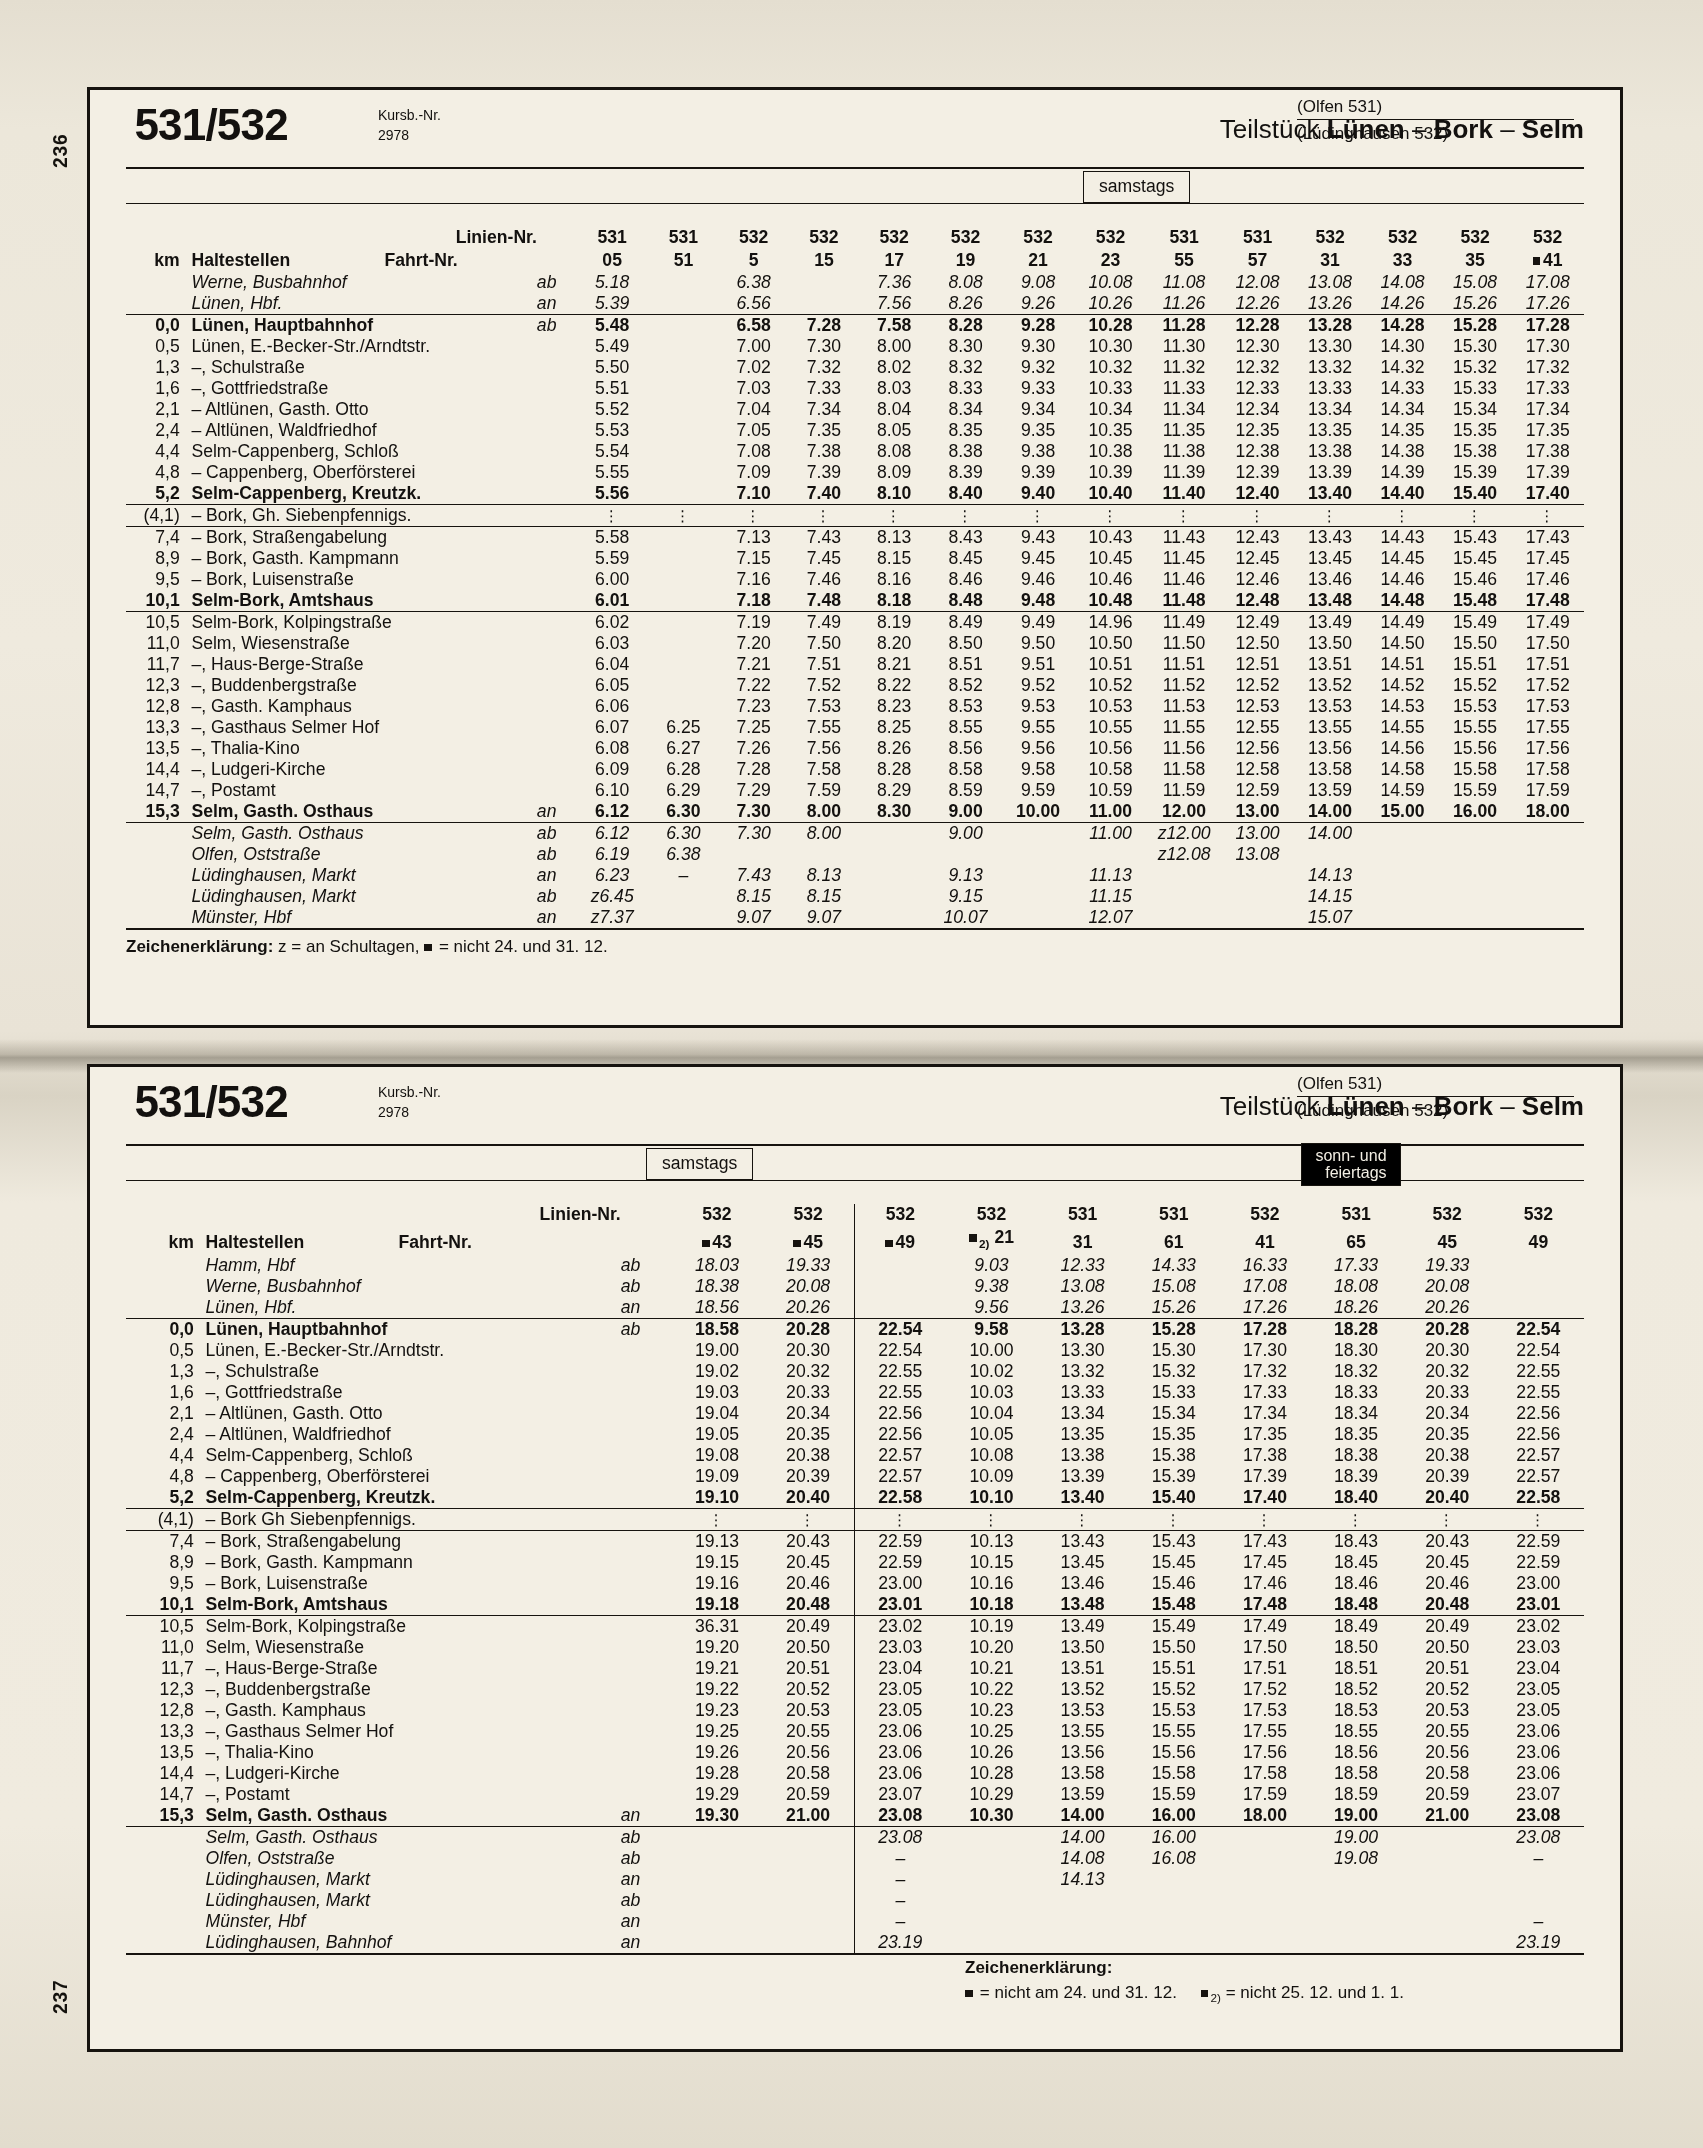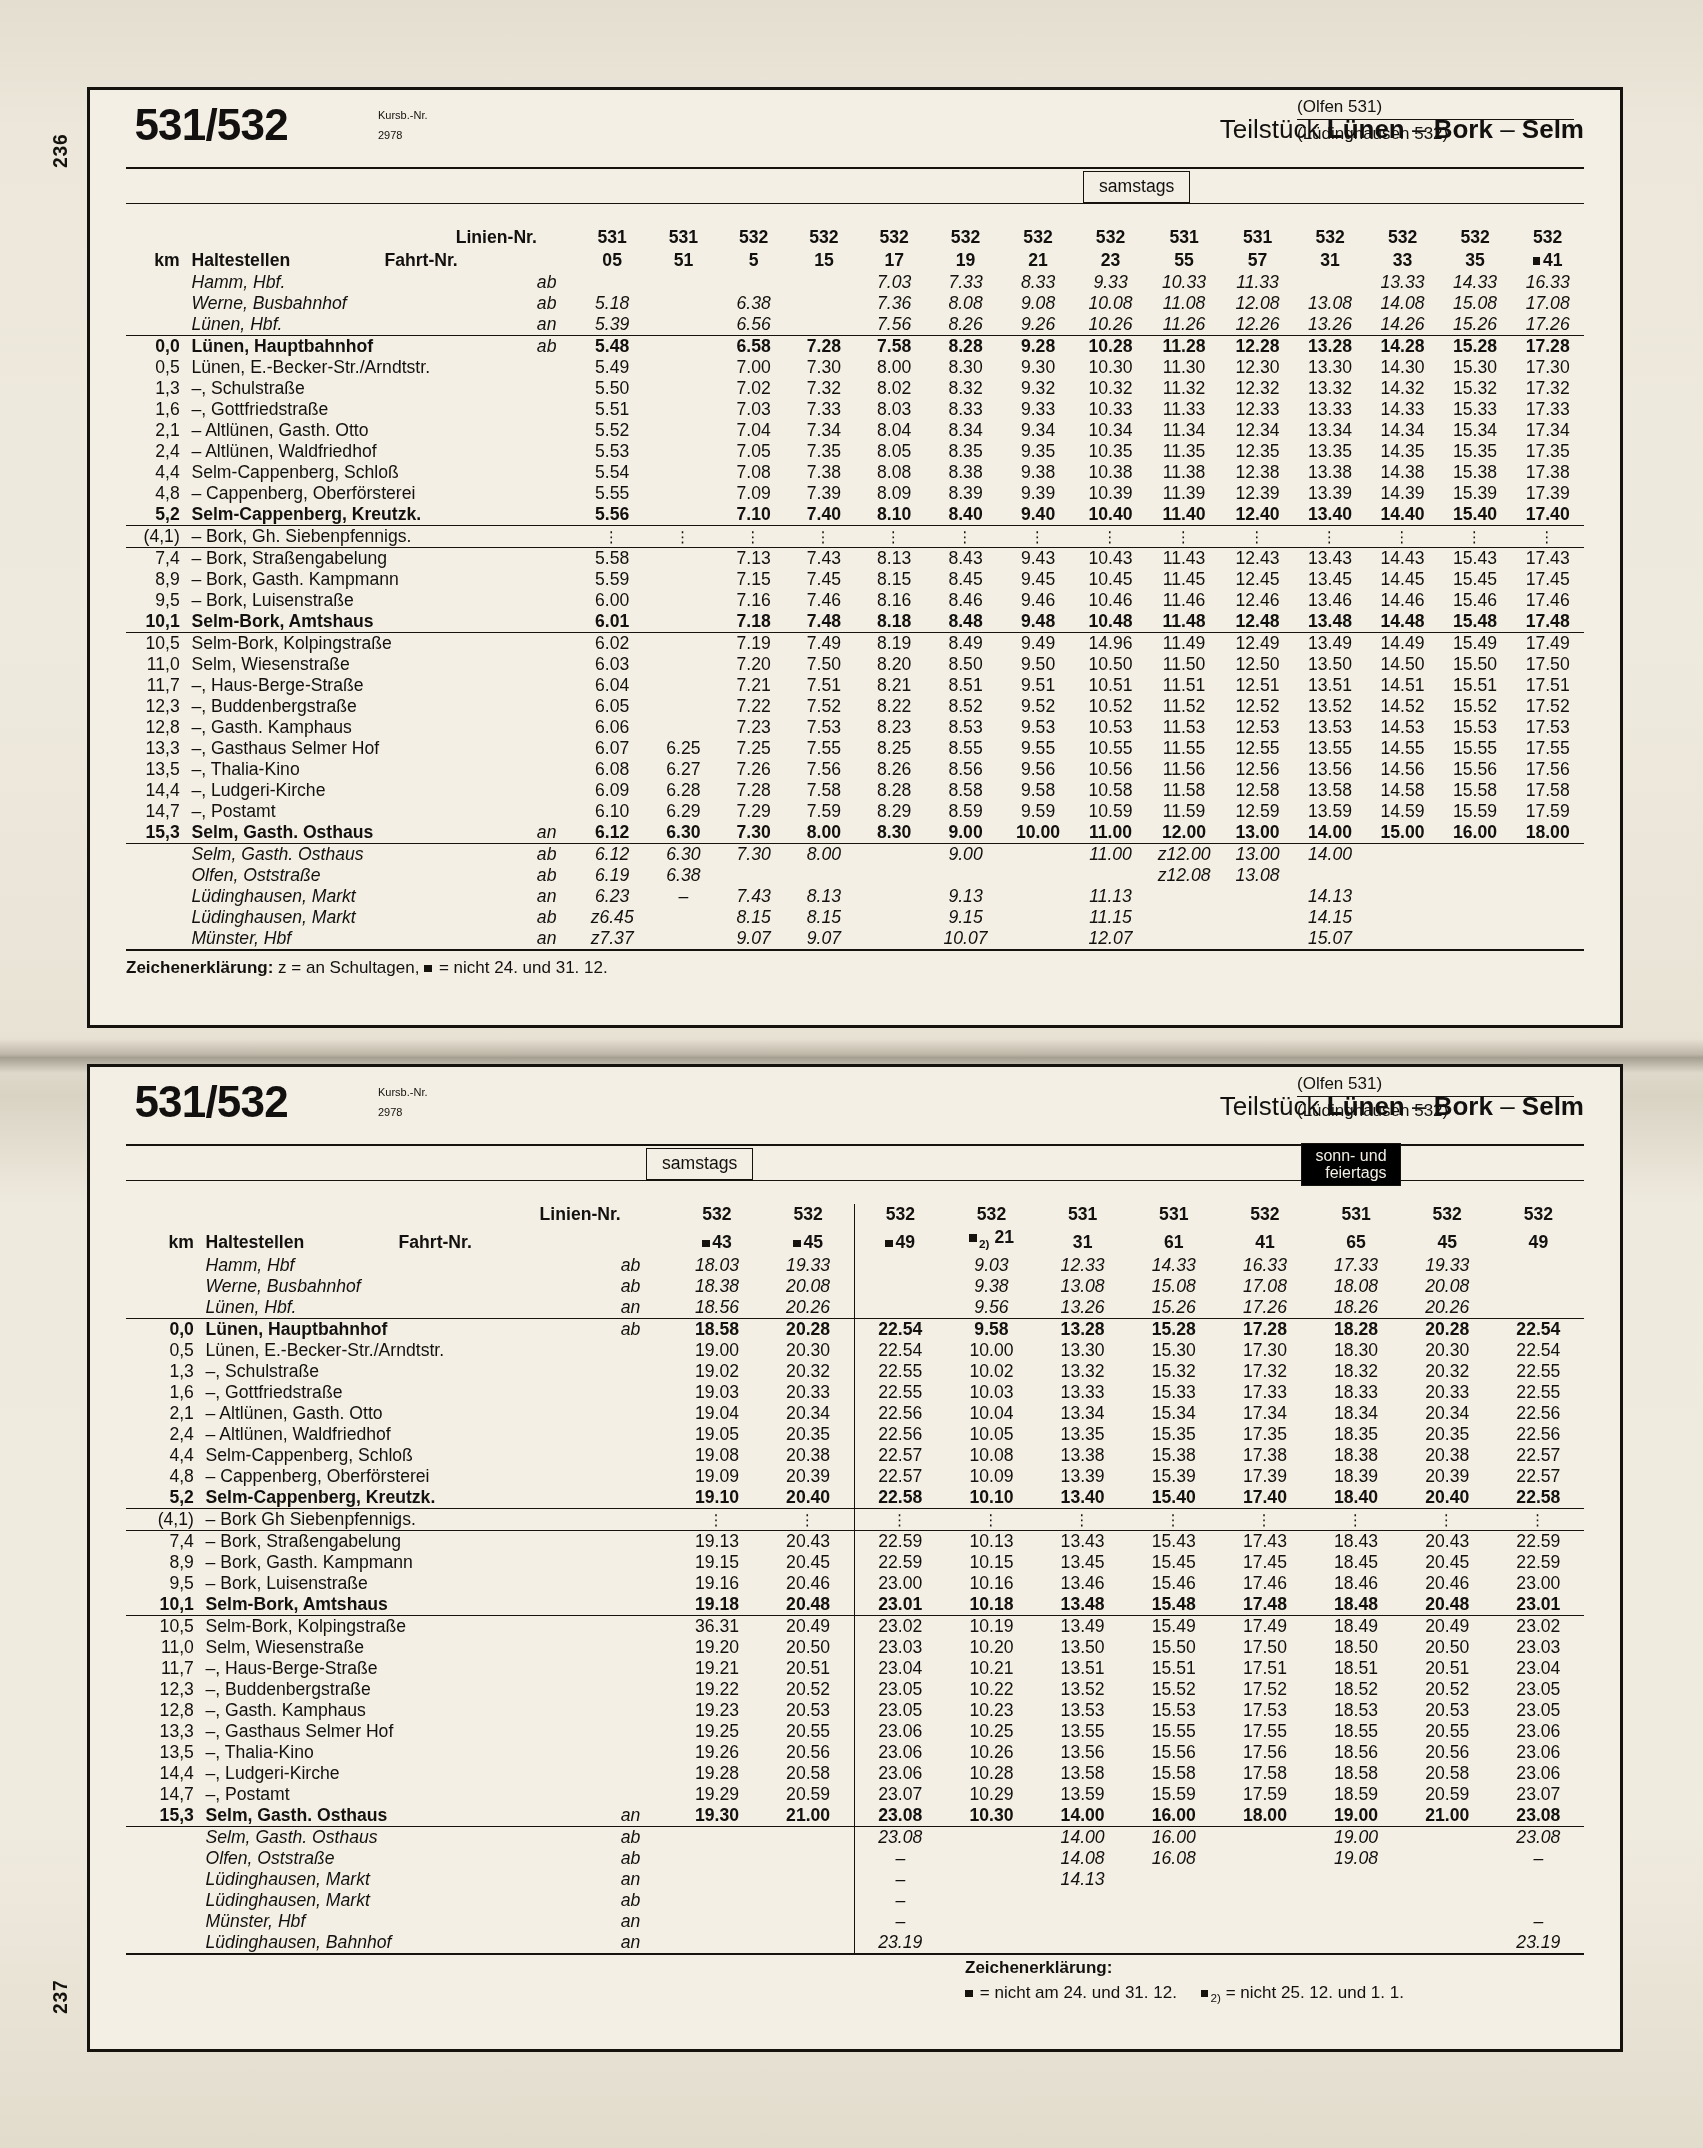--- a/index.html
+++ b/index.html
@@ -41,21 +41,21 @@
   .pgnum.p237{left:50px;top:2014px;}
 
   
   .hdr{position:relative;height:77px;}
   .route-no{
     position:absolute;left:8.4px;top:10px;
     font-size:44px;font-weight:bold;letter-spacing:-0.8px;
   }
   .kursb{
     position:absolute;left:252px;top:15px;
-    font-size:11px;line-height:20px;
+    font-size:14px;line-height:20px;
   }
   .title{
     position:absolute;left:8px;right:0;top:23.5px;
     text-align:right;font-size:26px;
   }
   .title b{font-weight:bold;}
   .corner{
     position:absolute;right:10px;top:6.7px;width:277px;
     font-size:17px;
   }
@@ -171,39 +171,20 @@
               <td class="col">57</td>
               <td class="col">31</td>
               <td class="col">33</td>
               <td class="col">35</td>
               <td class="col"><span class="sq"></span>41</td>
             </tr>
           </tbody>
       <tbody id="top-body">
             <tr class="">
               <td class="c-km"></td>
-              <td class="c-stop it">Hamm, Hbf.</td>
-              <td class="c-ab">ab</td>
-              <td class="col it"></td>
-              <td class="col it"></td>
-              <td class="col it"></td>
-              <td class="col it"></td>
-              <td class="col it">7.03</td>
-              <td class="col it">7.33</td>
-              <td class="col it">8.33</td>
-              <td class="col it">9.33</td>
-              <td class="col it">10.33</td>
-              <td class="col it">11.33</td>
-              <td class="col it"></td>
-              <td class="col it">13.33</td>
-              <td class="col it">14.33</td>
-              <td class="col it">16.33</td>
-            </tr>
-            <tr class="">
-              <td class="c-km"></td>
               <td class="c-stop it">Werne, Busbahnhof</td>
               <td class="c-ab">ab</td>
               <td class="col it">5.18</td>
               <td class="col it"></td>
               <td class="col it">6.38</td>
               <td class="col it"></td>
               <td class="col it">7.36</td>
               <td class="col it">8.08</td>
               <td class="col it">9.08</td>
               <td class="col it">10.08</td>

